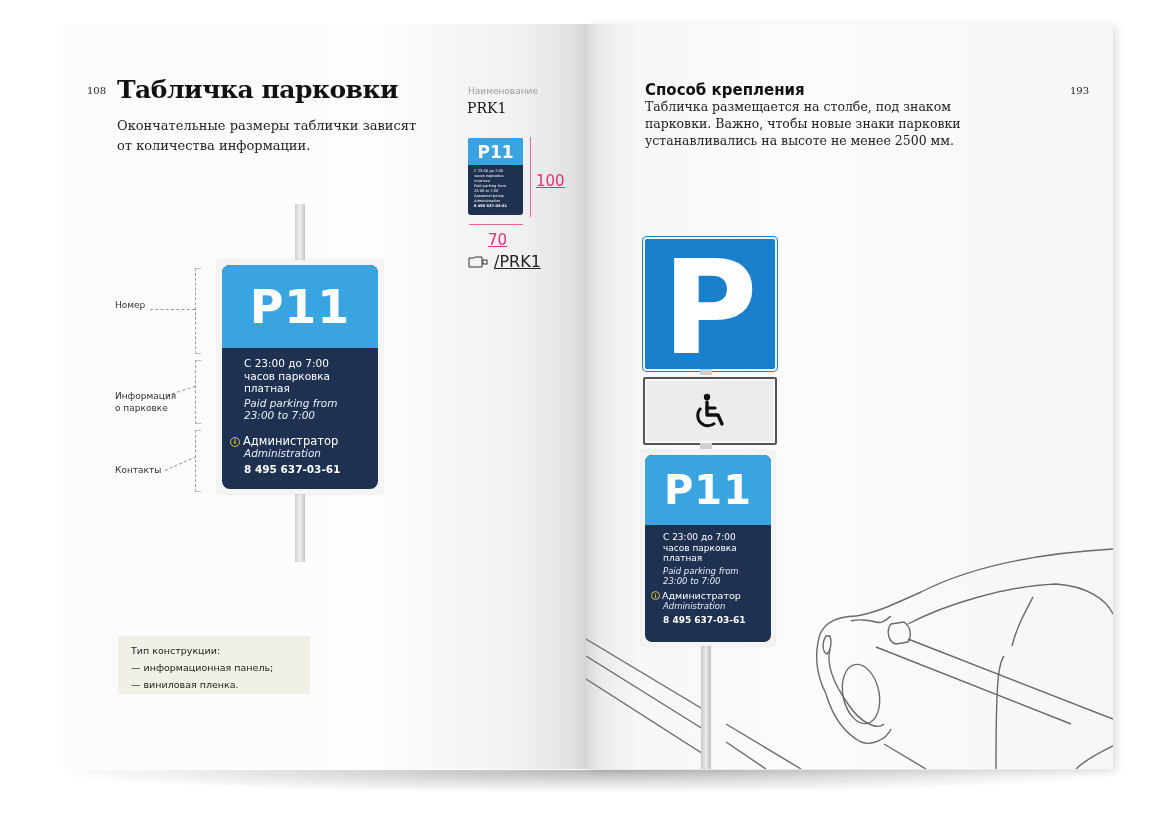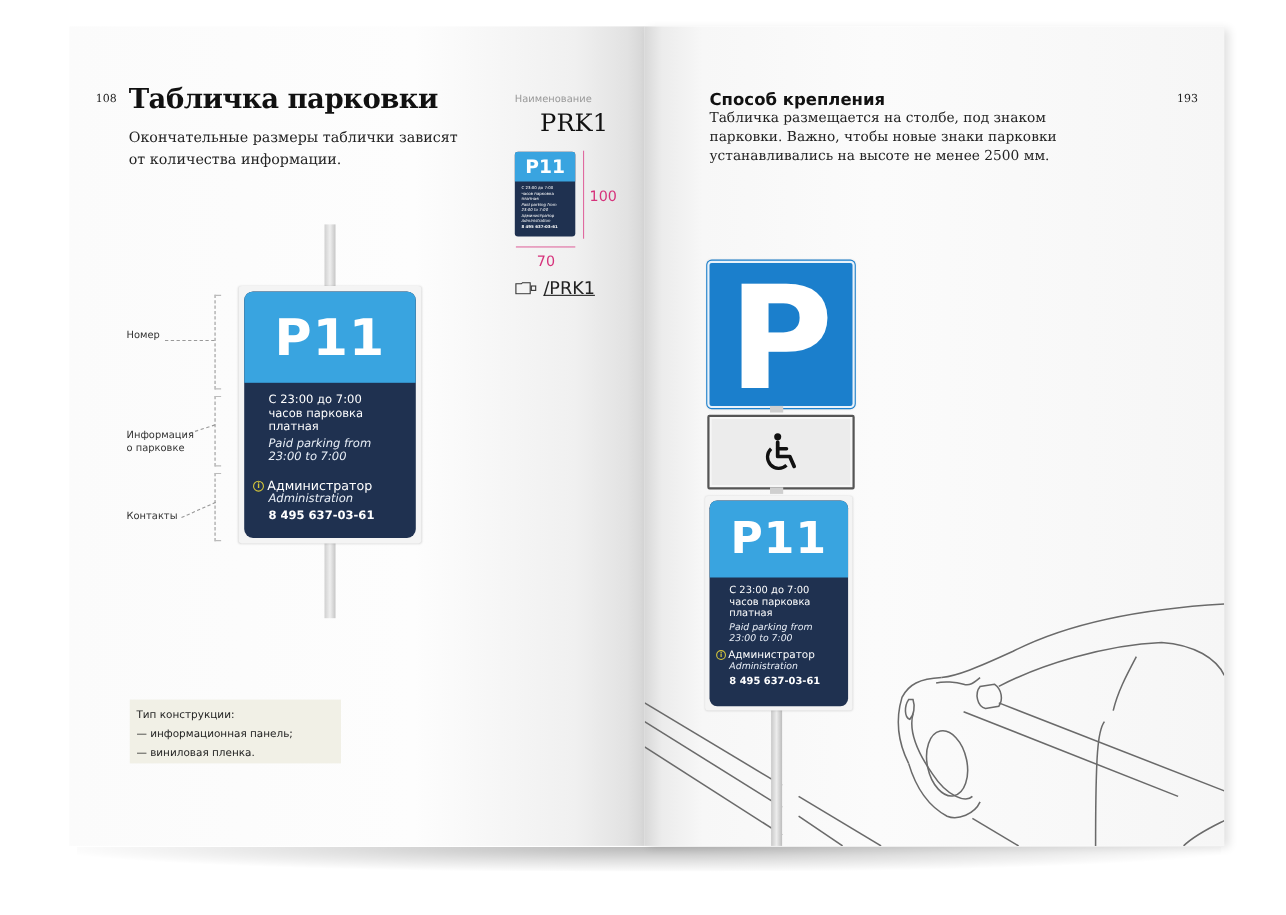--- a/index.html
+++ b/index.html
@@ -51,28 +51,28 @@
   .sign-bottom { color: #fff; }
   .sign-line { display: block; }
   .sign-italic { font-style: italic; color: #e8eef6; }
   .info-circle {
     display: inline-block; border: 1px solid #d4c53a; color: #d4c53a; border-radius: 50%;
     text-align: center; font-weight: bold; box-sizing: border-box;
   }
 
   .construction-box {
     position: absolute; left: 55px; top: 612px; width: 192px; height: 58px;
-    background: #f1f0e6; padding: 6px 6px; box-sizing: border-box;
+    background: #f1f0e6; padding: 6px 13px; box-sizing: border-box;
     font-size: 9.5px; line-height: 17px; color: #222;
   }
 
   
   .name-caption { font-size: 9px; color: #999; }
-  .name-code { font-size: 22px; color: #111; margin-left: 24px; }
-  .dim { color: #d6327b; font-size: 13px; }
+  .name-code { font-size: 14px; color: #111; }
+  .dim { color: #d6327b; font-size: 15px; text-decoration: underline; }
   .dim-line-v { position: absolute; border-right: 1px solid #e06aa0; width: 0; }
   .dim-line-h { position: absolute; border-bottom: 1px solid #e06aa0; height: 0; }
   .folder-label { font-size: 16px; color: #222; text-decoration: underline; }
 
   
   .heading-bold { font-size: 15px; font-weight: bold; color: #111; }
   .body-text { font-size: 12.5px; line-height: 17px; color: #222; width: 360px; }
 
   .p-sign {
     position: absolute; background: #1b7fcc; border: 2px solid #e9f2fa; border-radius: 4px;

